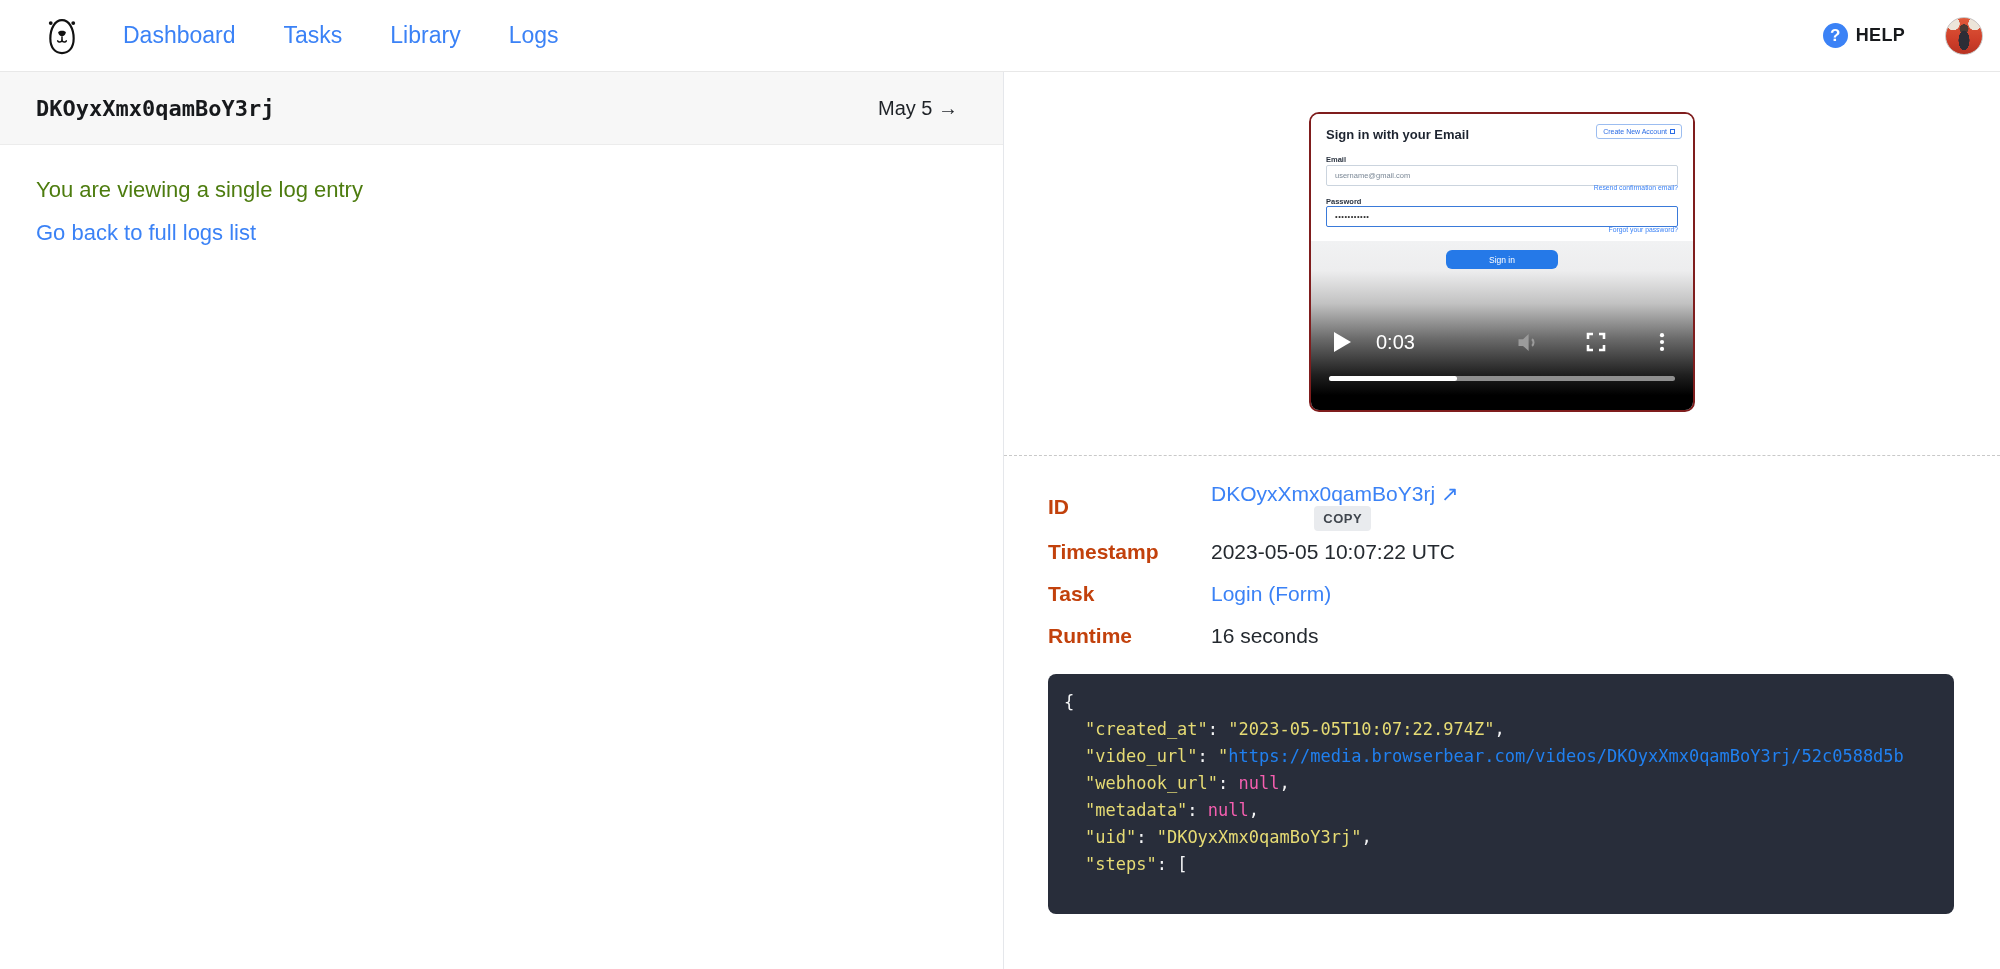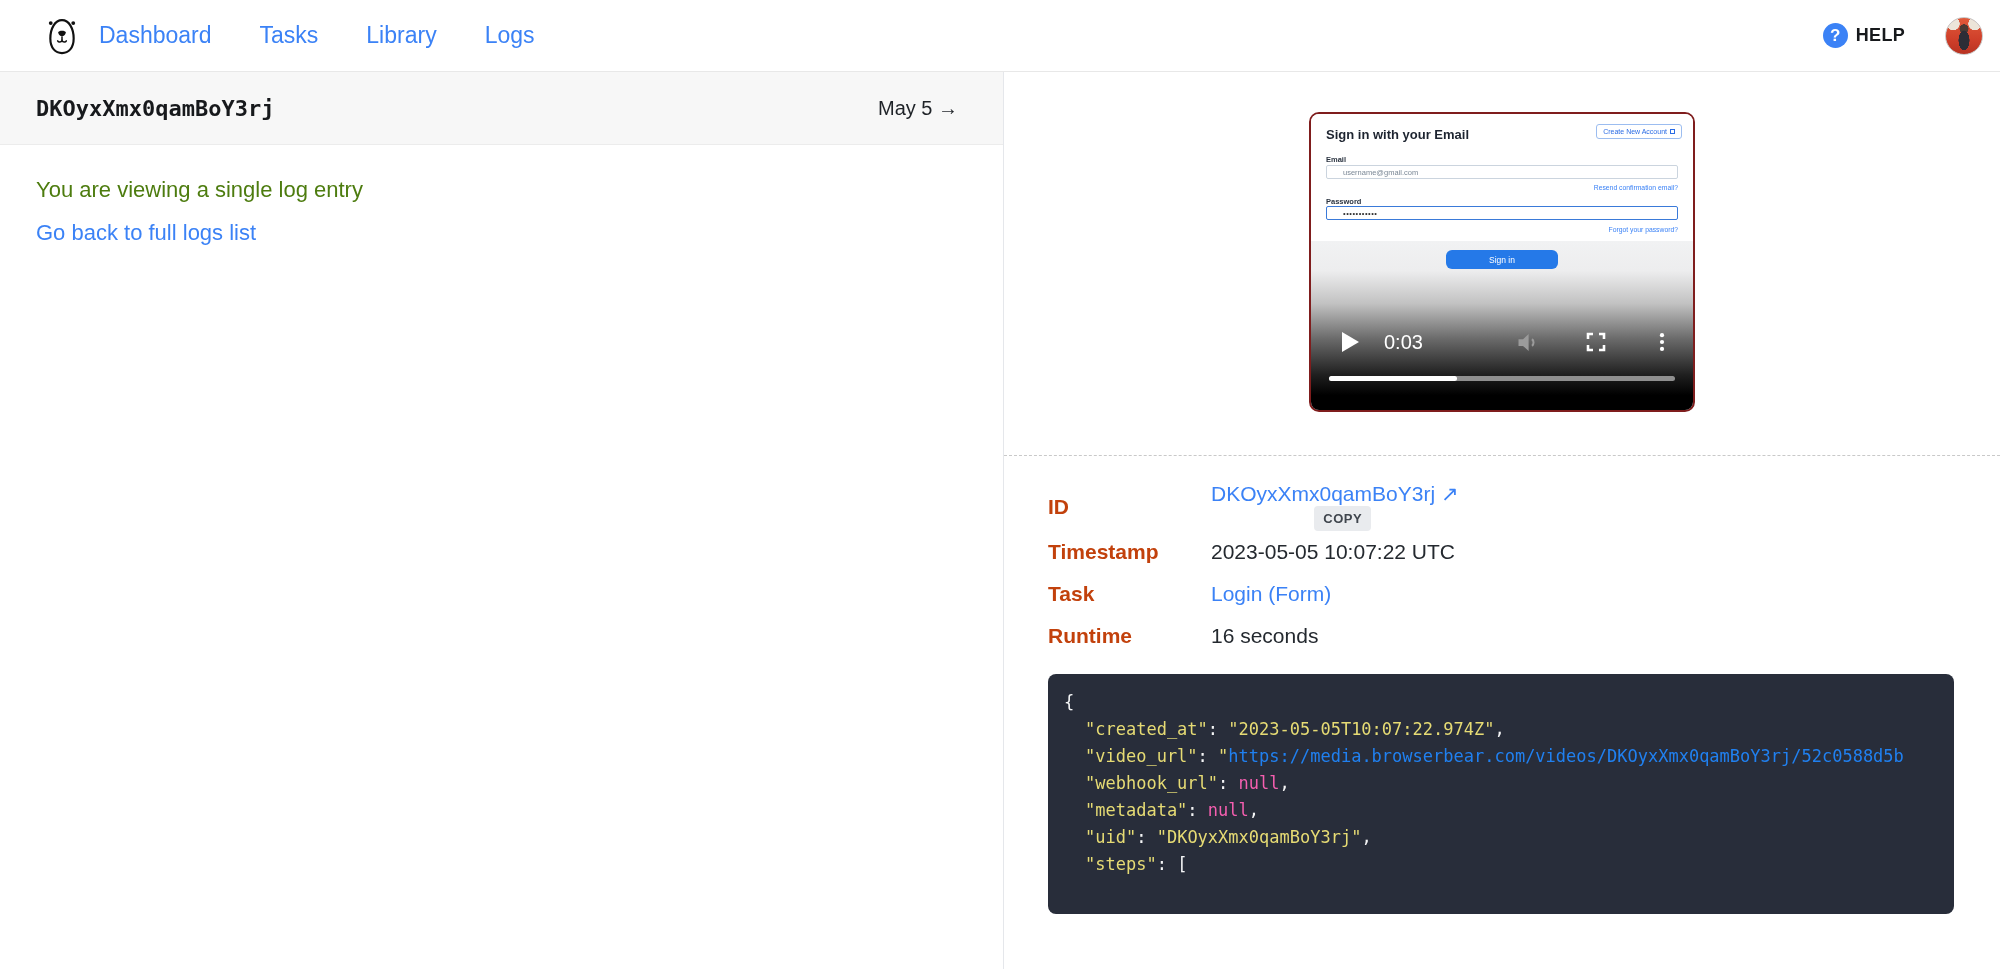--- a/index.html
+++ b/index.html
@@ -3,21 +3,21 @@
 <meta charset="utf-8">
 <style>
   * { margin:0; padding:0; box-sizing:border-box; }
   html,body { width:2000px; height:969px; overflow:hidden; background:#fff;
     font-family:"Liberation Sans", sans-serif; color:#1f2328; }
 
   
   .topnav { height:72px; display:flex; align-items:center; padding:0 17px 0 42px;
     border-bottom:1px solid #e8e8e8; background:#fff; }
   .brand { width:40px; height:46px; display:flex; align-items:center; }
-  .nav-links { display:flex; gap:48px; margin-left:17px;justify-content:flex-end; }
+  .nav-links { display:flex; gap:48px; margin-left:41px;justify-content:flex-end; }
   .nav-link { font-size:23px; color:#3b82f6; text-decoration:none; cursor:pointer; }
   .nav-right { margin-left:auto; display:flex; align-items:center; }
   .help { display:flex; align-items:center; gap:8px; cursor:pointer; }
   .help-q { width:25px; height:25px; border-radius:50%; background:#3b82f6; color:#fff;
     font-size:17px; font-weight:bold; display:flex; align-items:center; justify-content:center; }
   .help-label { font-size:18px; font-weight:bold; color:#17191c; letter-spacing:.3px; }
   .avatar { width:38px; height:38px; border-radius:50%; margin-left:40px; cursor:pointer;
     border:1px solid #c9c9c9;
     background:
       radial-gradient(circle at 20% 16%, #ece5d9 0 15%, rgba(0,0,0,0) 16%),
@@ -47,29 +47,29 @@
     border-radius:10px; overflow:hidden; position:relative; background:#fff; }
   .video-screen { position:absolute; inset:0;
     background:linear-gradient(180deg,#ffffff 0%, #ffffff 43%, #f1f2f3 43%, #ededee 53%,
       #c2c2c2 64%, #6a6a6a 76%, #202020 88%, #000 95%); }
   .sv-heading { position:absolute; left:15px; top:13px; font-size:13px; font-weight:bold; color:#1d2430; }
   .sv-create { position:absolute; right:11px; top:10px; font-size:7px; color:#2b6ce4;
     border:1px solid #9cbdf0; border-radius:3px; padding:3px 6px; background:#fff;
     display:flex; align-items:center; gap:3px; cursor:pointer; }
   .sv-create-ic { width:5px; height:5px; border:1px solid #2b6ce4; display:inline-block; }
   .sv-label { position:absolute; left:15px; font-size:7.5px; font-weight:bold; color:#2a3340; }
-  .sv-input { position:absolute; left:15px; right:15px; height:14px; background:#fff;
+  .sv-input { position:absolute; left:15px; right:15px; height:21px; background:#fff;
     border:1px solid #cbd4de; border-radius:2px; font-size:7.5px; color:#7b8896;
-    display:flex; align-items:center; padding-left:16px; }
+    display:flex; align-items:center; padding-left:8px; }
   .sv-input.focused { border:1.5px solid #3a7ad9; color:#333; letter-spacing:.5px; }
   .sv-mini-link { position:absolute; right:15px; font-size:6.8px; color:#3b82f6; cursor:pointer; }
   .sv-signin { position:absolute; left:50%; transform:translateX(-50%); top:136px;
     width:112px; height:19px; background:#2579e8; color:#fff; font-size:8.5px;
     border:none; border-radius:6px; cursor:pointer; }
-  .controls { position:absolute; left:11px; right:0; top:213px; height:30px;
+  .controls { position:absolute; left:3px; right:0; top:213px; height:30px;
     display:flex; align-items:center; padding:0 20px; }
   .play-btn { width:0; height:0; border-left:17px solid #fff;
     border-top:10px solid transparent; border-bottom:10px solid transparent; cursor:pointer; }
   .vtime { color:#fff; font-size:20px; margin-left:25px; }
   .ctrl-spacer { flex:1; }
   .ctrl-ic { cursor:pointer; display:flex; align-items:center; }
   .ctrl-ic + .ctrl-ic { margin-left:43px; }
   .progress { position:absolute; left:18px; right:18px; top:262px; height:5px;
     border-radius:3px; background:#8f8f8f; cursor:pointer; }
   .progress-fill { height:100%; border-radius:3px; background:#fff; }

